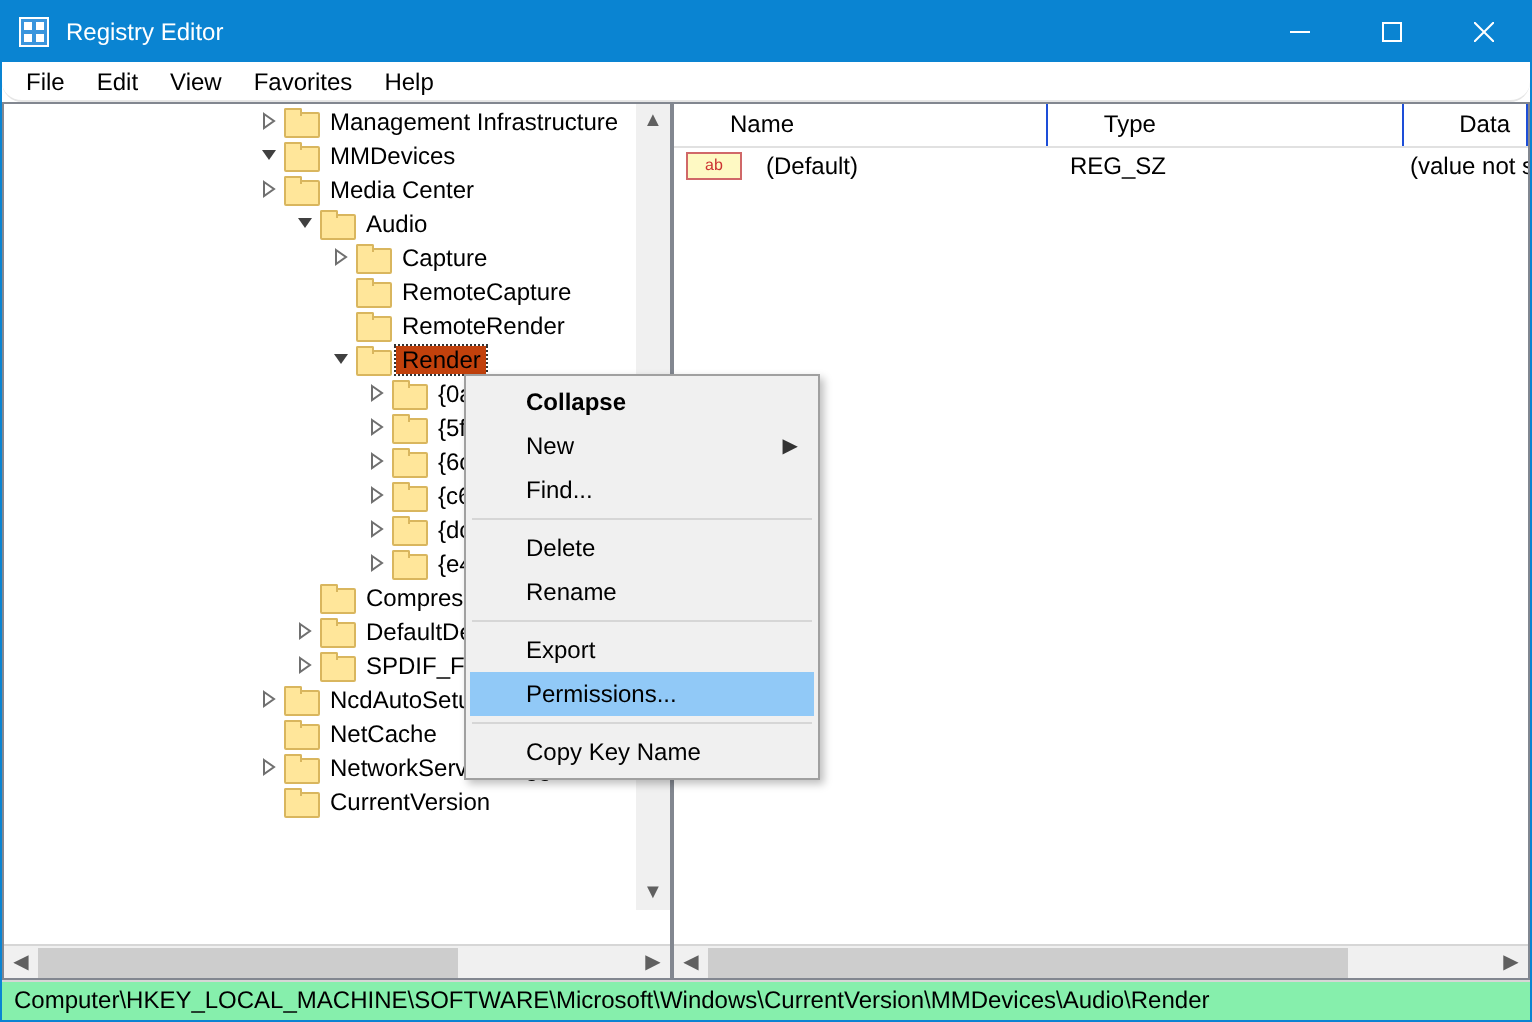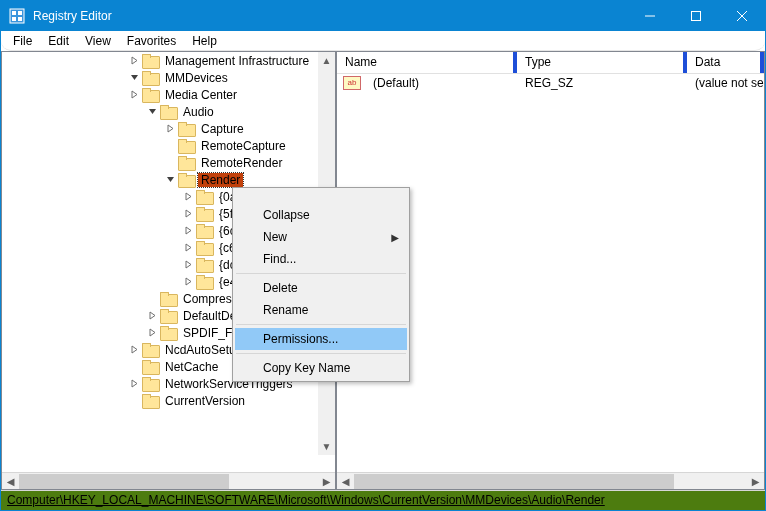--- a/index.html
+++ b/index.html
@@ -19,35 +19,35 @@
   .tree-row { height: 17px; display: flex; align-items: center; white-space: nowrap; position: relative; }
   .tree-row .twisty { width: 12px; height:12px; display:inline-flex; align-items:center; justify-content:center; margin-right:2px; color:#5c5c5c; font-size:10px;}
   .tree-row .folder { width: 16px; height: 14px; margin-right: 4px; display:inline-block; position:relative; }
   .folder::before { content:""; position:absolute; left:0; top:2px; width:16px; height:11px; background:#ffe69a; border:1px solid #d9b65e; border-radius:1px;}
   .folder::after { content:""; position:absolute; left:0; top:0; width:7px; height:3px; background:#ffe69a; border:1px solid #d9b65e; border-bottom:none; border-radius:1px 1px 0 0;}
   .tree-row .label { padding: 0 3px; }
   .tree-row.selected .label { background: #c2410c; outline: 1px dotted #333; }
   .tree-connector { display:inline-block; width:18px; height:17px; position:relative; flex:none;}
   .list-pane { flex: 1; border: 1px solid #828790; background: #fff; display:flex; flex-direction:column; overflow:hidden;}
   .list-header { height: 22px; display: flex; background: #fff; border-bottom: 1px solid #e1e1e1; }
-  .list-header .col { padding: 3px 8px; border-right: 4px solid #1d4ed8; }
+  .list-header .col { padding: 3px 8px; border-right: 1px solid #1d4ed8; margin-left: 20px; }
   .list-body { flex:1; overflow:hidden; position:relative;}
   .list-row { height: 18px; display:flex; align-items:center;}
   .list-row .cell { padding: 0 8px; white-space:nowrap; overflow:hidden;}
-  .val-icon { width:18px; height:14px; margin-left:6px; margin-right:4px; display:inline-block; position:relative; border:1px solid #d06868; background:#fef9c3; font-size:8px; color:#c33; text-align:center; line-height:12px;}
-  .statusbar { height: 20px; border-top: 1px solid #d6d6d6; background:#4d7c0f; padding: 2px 6px; font-size:12px; white-space:nowrap; overflow:hidden;text-decoration:underline;}
+  .val-icon { width:28px; height:14px; margin-left:6px; margin-right:4px; display:inline-block; position:relative; border:1px solid #d06868; background:#fef9c3; font-size:8px; color:#c33; text-align:center; line-height:12px;}
+  .statusbar { height: 20px; border-top: 1px solid #d6d6d6; background:#86efac; padding: 2px 6px; font-size:12px; white-space:nowrap; overflow:hidden;}
   .hscroll { height: 17px; background:#f0f0f0; border-top:1px solid #d6d6d6; display:flex; align-items:center; position:relative;}
   .hscroll .thumb { height:15px; background:#cdcdcd; position:absolute;}
   .hscroll .arrow { width:17px; height:17px; display:flex; align-items:center; justify-content:center; color:#606060; font-size:10px;}
   .vscroll { width:17px; background:#f0f0f0; position:absolute; right:0; top:0; bottom:17px; display:flex; flex-direction:column;}
   .vscroll .arrow { height:17px; display:flex; align-items:center; justify-content:center; color:#606060; font-size:10px;}
   .vscroll .thumb { width:15px; background:#cdcdcd; margin:0 1px; flex:none;}
   .context-menu { position:absolute; background:#f0f0f0; border:1px solid #a0a0a0; box-shadow:2px 2px 4px rgba(0,0,0,0.25); padding:2px; z-index:100; width:178px;}
   .context-menu .cm-item { height:22px; display:flex; align-items:center; padding:0 30px 0 28px; position:relative; cursor:default;}
-  .context-menu .cm-item.bold { font-weight:normal;margin-top:14px; }
+  .context-menu .cm-item.bold { font-weight:bold; }
   .context-menu .cm-item:hover, .context-menu .cm-item.highlight { background:#91c9f7; }
   .context-menu .cm-sep { height:1px; background:#d6d6d6; margin:3px 1px; }
   .context-menu .cm-arrow { position:absolute; right:8px; font-size:10px; color:#333;}
   .col-name { width:180px; }
   .col-type { width:170px; }
   .col-data { flex:1; }
 </style>
 </head>
 <body>
 
@@ -492,20 +492,23 @@
           <span>Find...</span>
         </div>
         <div class="cm-sep"></div>
         <div class="cm-item">
           <span>Delete</span>
         </div>
         <div class="cm-item">
           <span>Rename</span>
         </div>
         <div class="cm-sep"></div>
+        <div class="cm-item">
+          <span>Export</span>
+        </div>
         <div class="cm-item highlight">
           <span>Permissions...</span>
         </div>
         <div class="cm-sep"></div>
         <div class="cm-item">
           <span>Copy Key Name</span>
         </div>
       </div>
   </div>
 

